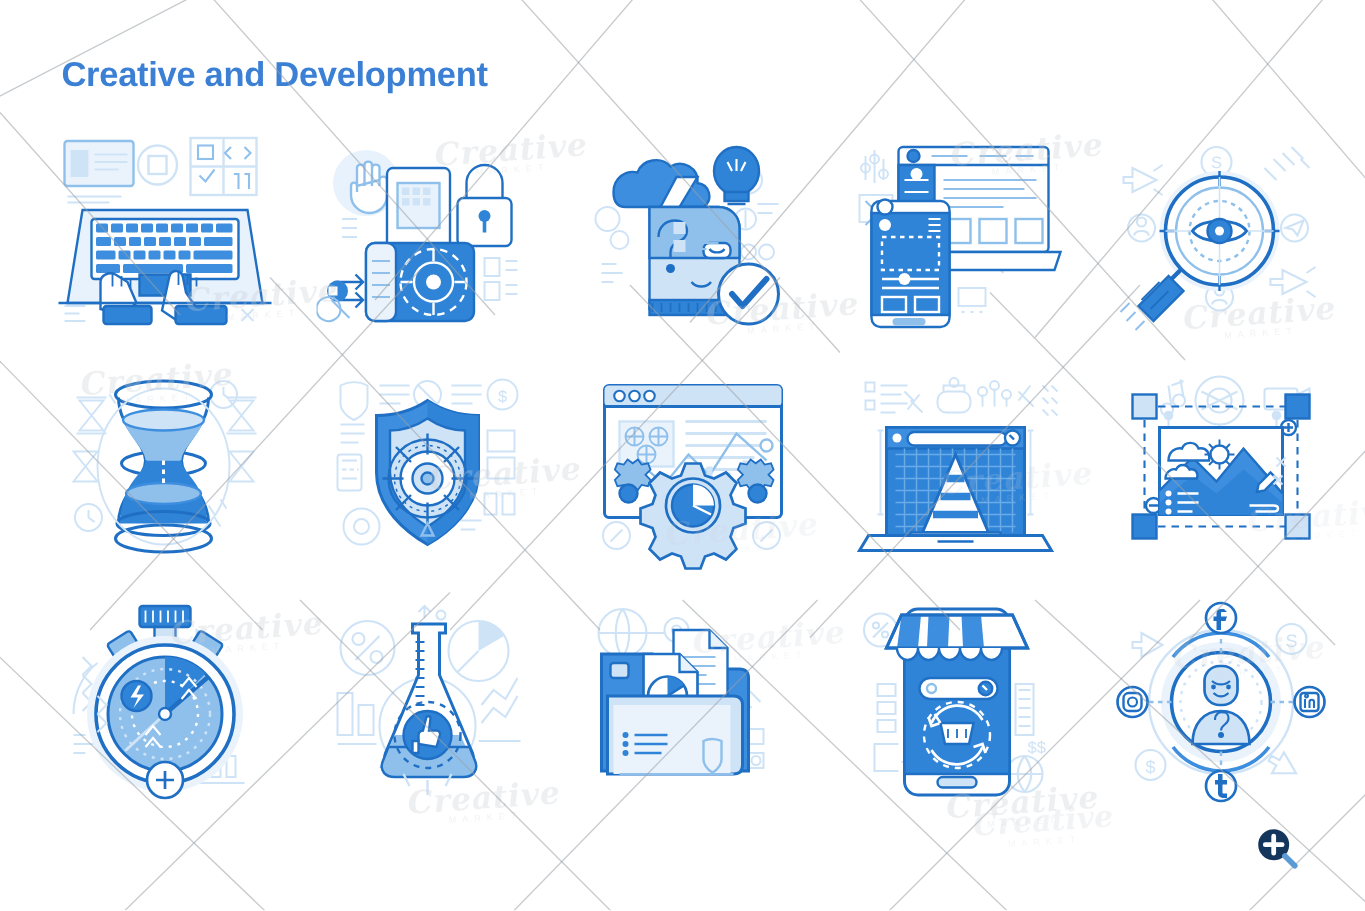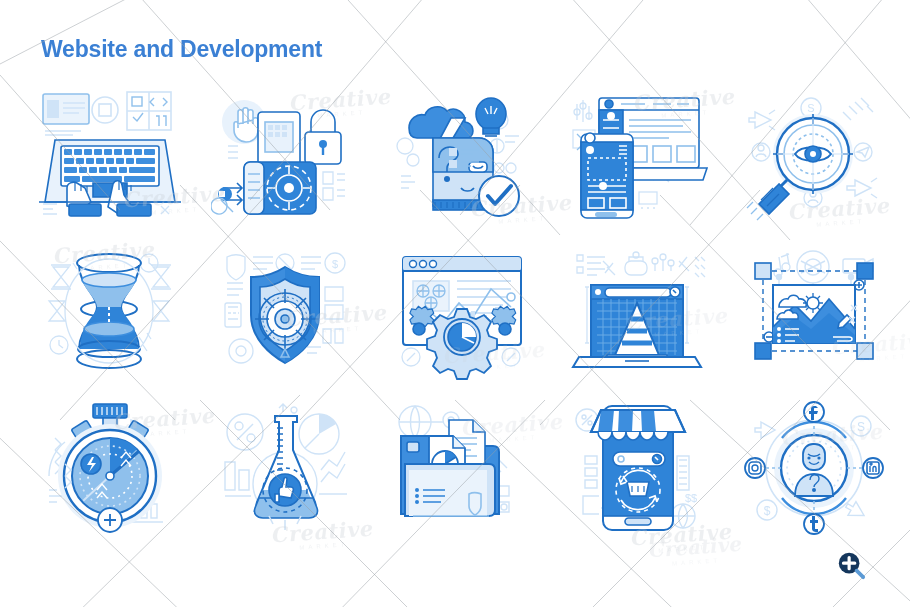--- a/index.html
+++ b/index.html
@@ -73,21 +73,21 @@
   .cap-wm .w2{
     font-family:"Liberation Sans", sans-serif;font-size:6px;
     color:#cfd5db;letter-spacing:4px;display:block;
   }
 </style>
 </head>
 <body>
 
 <div id="stage">
 
-  <div class="title">Website and Development</div>
+  <div class="title">Creative and Development</div>
 
   <div class="grid">
 
     <div class="cell">
       <svg width="150" height="140" viewBox="0 0 150 140">
         <g fill="none" stroke="#2f84d8" stroke-width="1.6">
           <rect x="8" y="10" width="46" height="30" rx="2" fill="#eaf3fc" stroke="#8fc0ec"></rect>
           <rect x="12" y="16" width="12" height="18" fill="#cfe3f7" stroke="none"></rect>
           <g stroke="#cfe3f7" stroke-width="1.4">
               <path d="M28 19h22M28 24h22M28 29h16"></path>

